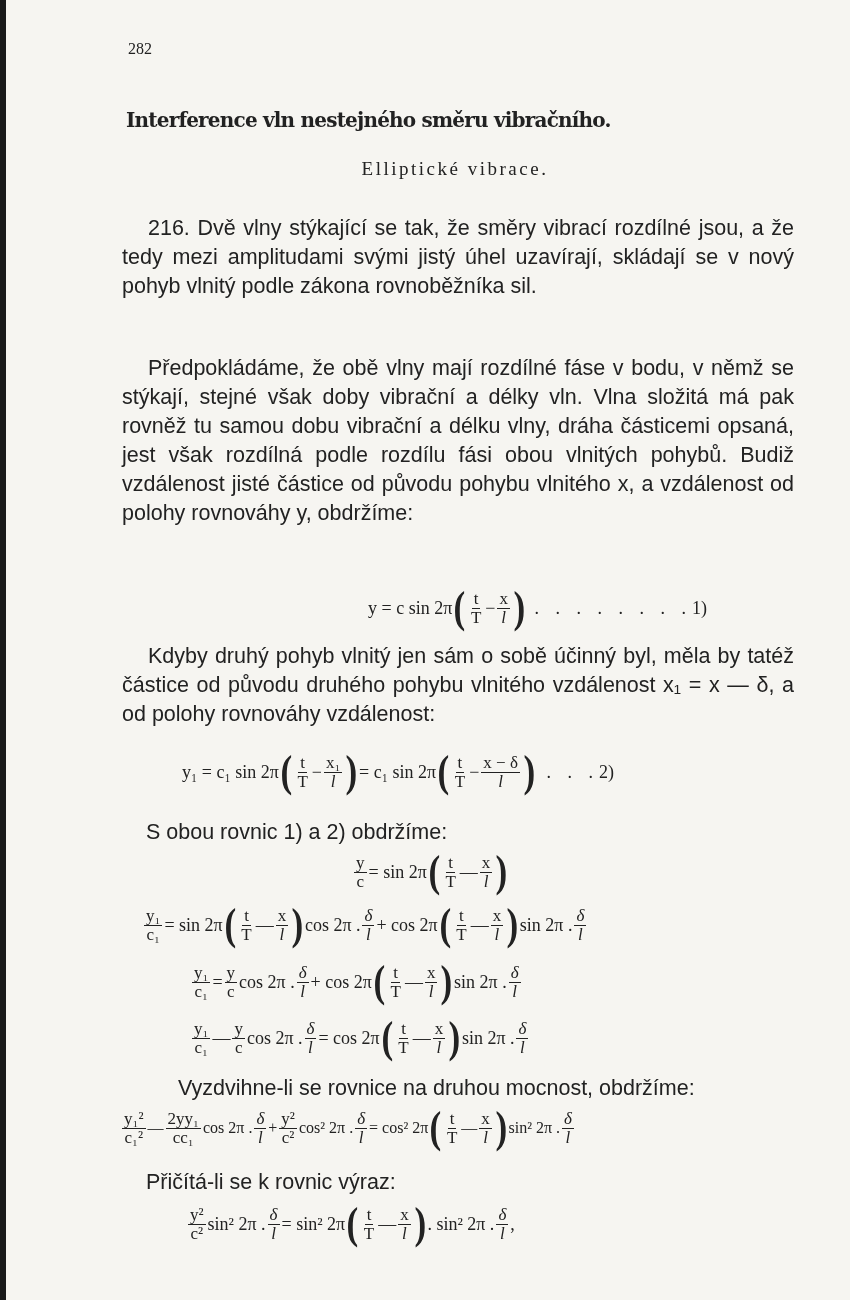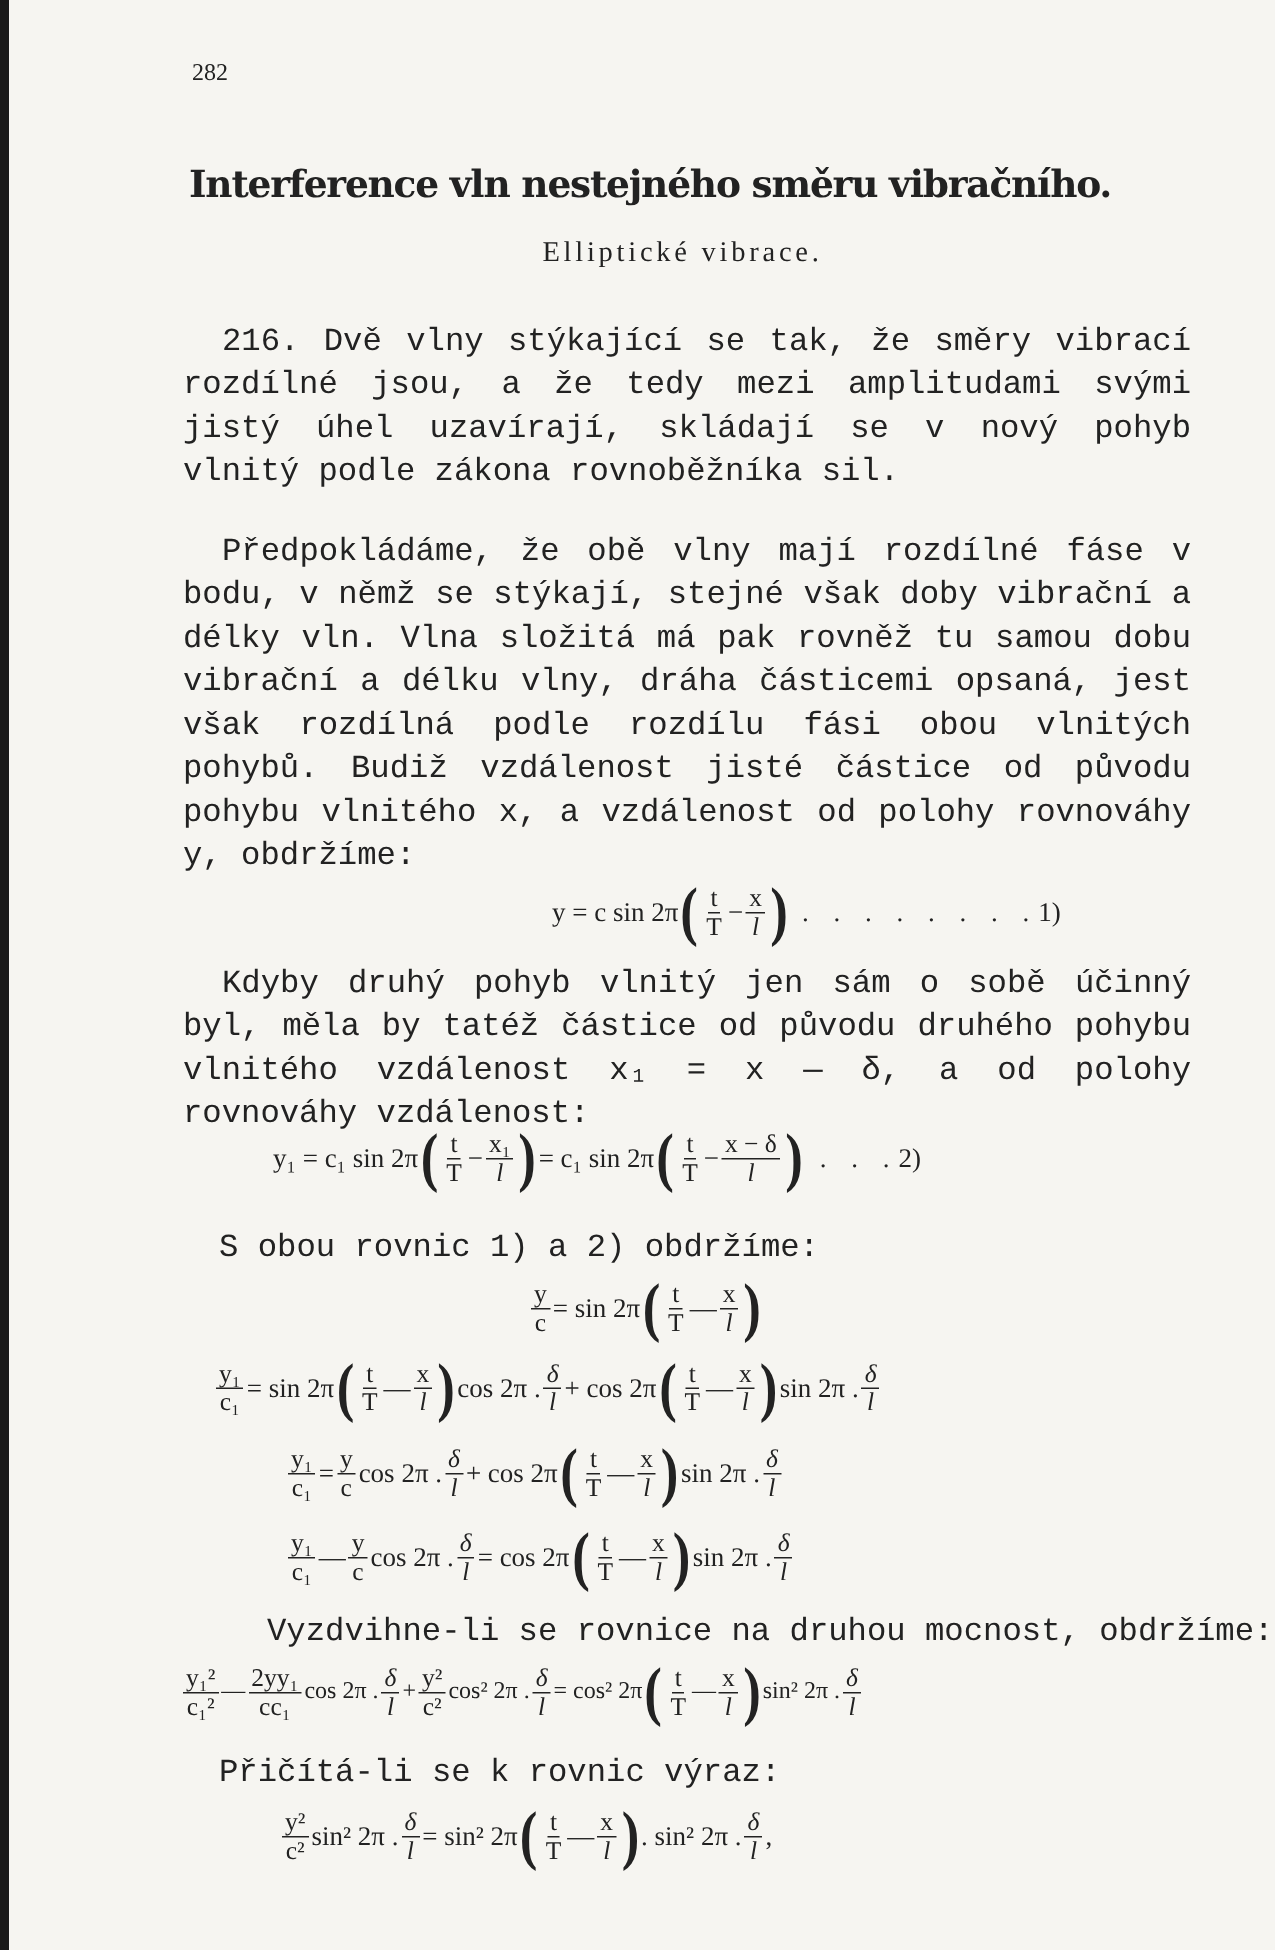--- a/index.html
+++ b/index.html
@@ -5,25 +5,25 @@
   html, body { margin:0; padding:0; }
   body {
     width:850px; height:1300px; overflow:hidden;
     background:#f6f5f1;
     font-family:"DejaVu Serif", serif;
     color:#222;
     position:relative;
   }
   .edge { position:absolute; left:0; top:0; width:6px; height:1300px; background:#1a1a1a; }
   .pagenum { position:absolute; left:128px; top:40px; font-size:16px; font-family:"Liberation Serif", serif; }
-  .title { position:absolute; left:126px; top:108px; font-size:25px; font-weight:bold; font-family:"DejaVu Serif", serif; letter-spacing:-0.8px; white-space:nowrap; }
+  .title { position:absolute; left:126px; top:108px; font-size:20px; font-weight:bold; font-family:"DejaVu Serif", serif; letter-spacing:-0.8px; white-space:nowrap; }
   .subtitle { position:absolute; left:0; width:850px; text-align:center; top:158px; font-size:19px; letter-spacing:2.5px; font-family:"Liberation Serif", serif; padding-left:60px; box-sizing:border-box; }
   .para {
     position:absolute; left:122px; width:672px;
-    font-family:Liberation Mono, monospace; font-size:21.5px; line-height:29px;
+    font-family:Liberation Sans, sans-serif; font-size:21.5px; line-height:29px;
     text-align:justify;
   }
   .para .ind { display:inline-block; width:26px; }
   .eq { position:absolute; font-family:Liberation Serif, serif; font-size:18px; white-space:nowrap; display:flex; align-items:center; }
   .frac { display:inline-flex; flex-direction:column; align-items:center; vertical-align:middle; margin:0 2px; font-size:17px; line-height:18px; }
   .frac .n { border-bottom:1px solid #222; padding:0 2px; }
   .frac .d { padding:0 2px; }
   .paren { font-size:44px; line-height:40px; font-weight:bold; transform:scaleX(0.8); display:inline-block; }
 </style>
 </head>

